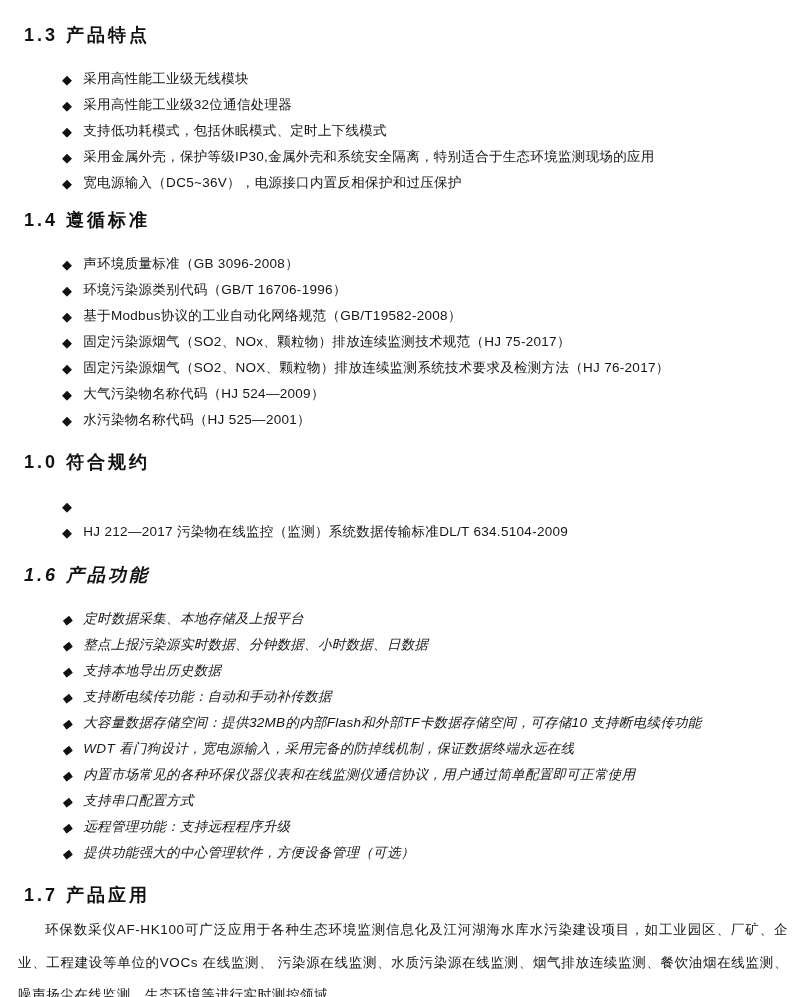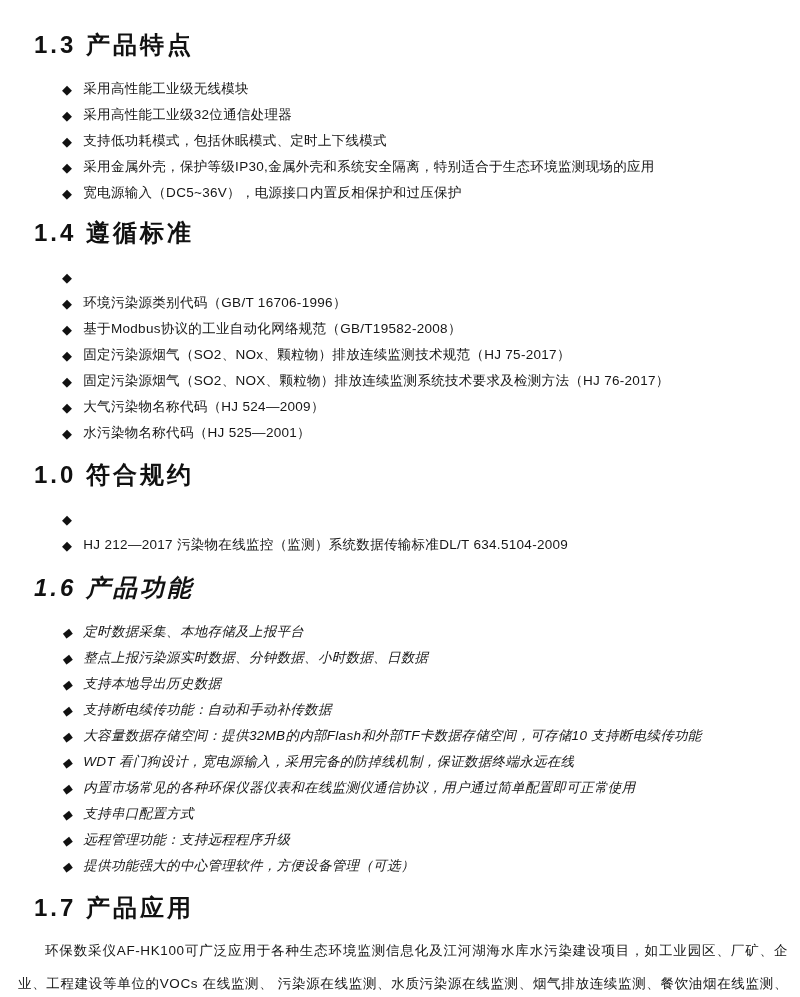--- a/index.html
+++ b/index.html
@@ -11,25 +11,25 @@
     width: 800px;
     height: 997px;
     overflow: hidden;
     color: #1a1a1a;
     font-family: "Liberation Sans", sans-serif;
   }
   .doc {
     padding: 18px 10px 0 18px;
   }
   h2.sec-title {
-    font-size: 24px;
+    font-size: 18px;
     font-weight: 700;
     letter-spacing: 3px;
     line-height: 22px;
-    margin: 16px;
+    margin: 6px;
     color: #111;
     white-space: nowrap;
   }
   ul.bullet-list {
     list-style: none;
     margin: 20px 0 0 0;
     padding: 0 0 0 44px;
   }
   ul.bullet-list li {
     display: flex;
@@ -94,20 +94,21 @@
           <span class="item-text">宽电源输入（DC5~36V），电源接口内置反相保护和过压保护</span>
         </li>
     </ul>
   </section>
 
   <section class="sec sec-14">
     <h2 class="sec-title">1.4 遵循标准</h2>
     <ul class="bullet-list">
       <li>
           <span class="bullet">◆</span>
+          <span class="item-text">声环境质量标准（GB 3096-2008）</span>
         </li>
       <li>
           <span class="bullet">◆</span>
           <span class="item-text">环境污染源类别代码（GB/T 16706-1996）</span>
         </li>
       <li>
           <span class="bullet">◆</span>
           <span class="item-text">基于Modbus协议的工业自动化网络规范（GB/T19582-2008）</span>
         </li>
       <li>

